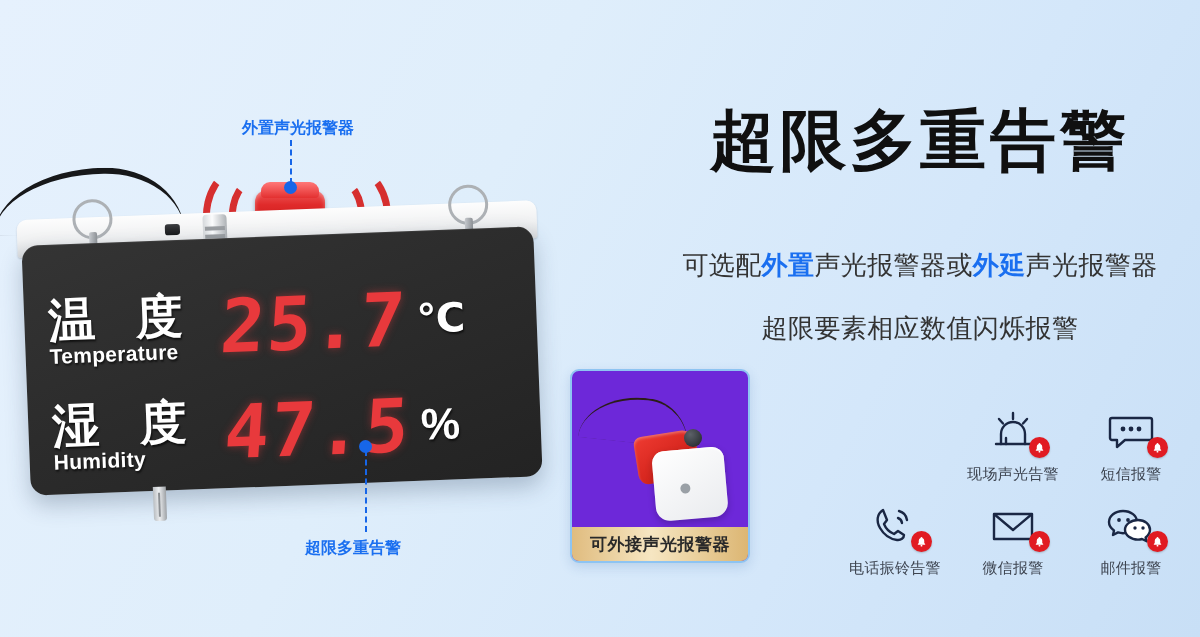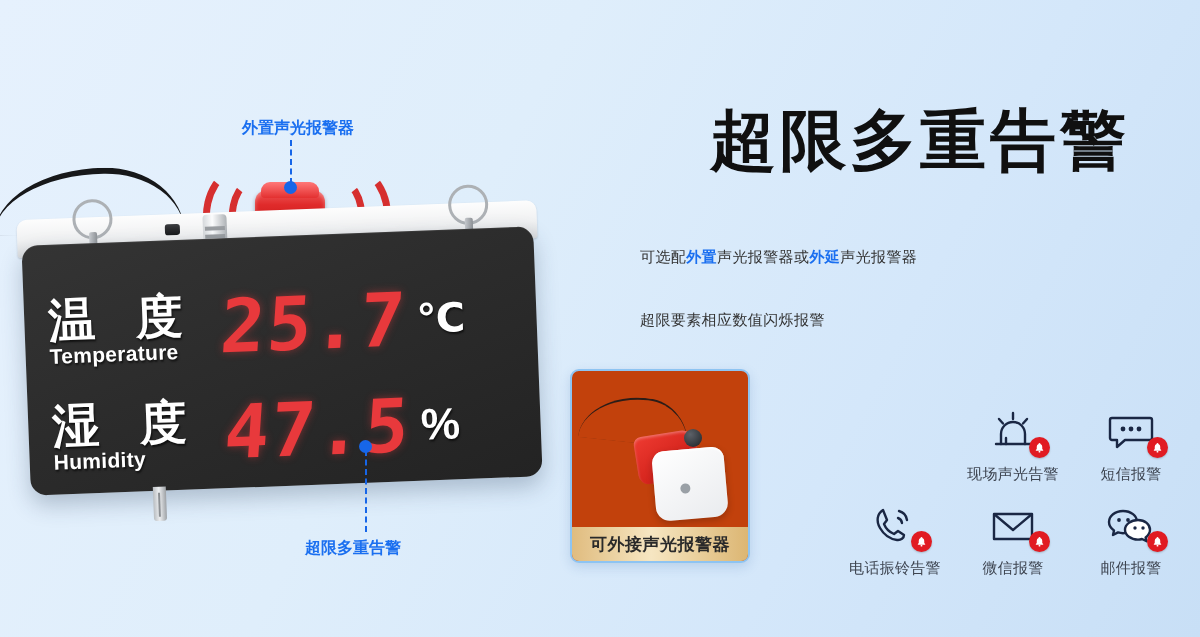--- a/index.html
+++ b/index.html
@@ -98,21 +98,21 @@
   .c-bot{left:305px;top:538px;}
   .dline{position:absolute;border-left:2px dashed #1766e8;}
   .dl-top{left:290px;top:140px;height:44px;}
   .dl-bot{left:365px;top:450px;height:82px;}
   .ddot{position:absolute;width:13px;height:13px;border-radius:50%;background:#1766e8;}
   .dot-top{left:284px;top:181px;}
   .dot-bot{left:359px;top:440px;}
 
   
   .card{position:absolute;left:570px;top:369px;width:176px;height:190px;
-        background:#c2410c;border:2px solid #8ec4f2;border-radius:9px;
+        background:#6d28d9;border:2px solid #8ec4f2;border-radius:9px;
         box-shadow:0 4px 12px rgba(60,110,170,.20);overflow:hidden;}
   .card-img{position:absolute;inset:0;}
   .dev-wire{position:absolute;left:8px;top:26px;width:110px;height:44px;
             border-top:2.5px solid #2b1d18;border-radius:60% 40% 0 0/100% 100% 0 0;
             transform:rotate(6deg);}
   .dev-red{position:absolute;left:64px;top:62px;width:62px;height:48px;
            background:linear-gradient(150deg,#ef3b32,#c3160f);
            border-radius:8px 14px 4px 10px;transform:rotate(-9deg);
            box-shadow:inset 0 2px 3px rgba(255,255,255,.3);}
   .dev-white{position:absolute;left:82px;top:78px;width:72px;height:70px;
@@ -127,21 +127,21 @@
             background:linear-gradient(90deg,#e0bc7f 0%,#f6e6c2 45%,#dcb673 100%);
             display:flex;align-items:center;justify-content:center;
             font-size:17px;font-weight:700;color:#2a2a2a;letter-spacing:.5px;
             font-family:"DejaVu Sans",sans-serif;}
 
   
   .right{position:absolute;left:640px;top:16px;width:560px;height:483px;}
   .headline{position:absolute;left:0;top:92px;width:560px;text-align:center;
             font-size:66px;font-weight:800;color:#101010;letter-spacing:4px;
             font-family:"DejaVu Sans",sans-serif;line-height:1;}
-  .sub{position:absolute;width:560px;font-size:15px;color:#333;
+  .sub{position:absolute;width:560px;text-align:center;font-size:26px;color:#333;
        letter-spacing:.4px;font-family:"DejaVu Sans",sans-serif;}
   .sub1{top:232px;} .sub2{top:295px;}
   .sub .hi{color:#1a6ff0;font-weight:700;}
 
   .grid{position:absolute;left:150px;top:388px;width:400px;}
   .grow{display:flex;justify-content:flex-end;margin-bottom:14px;}
   .cell{width:118px;text-align:center;}
   .icon{height:56px;display:flex;align-items:center;justify-content:center;position:relative;}
   .icon svg{display:block;}
   .badge{position:absolute;right:22px;bottom:2px;width:21px;height:21px;border-radius:50%;

